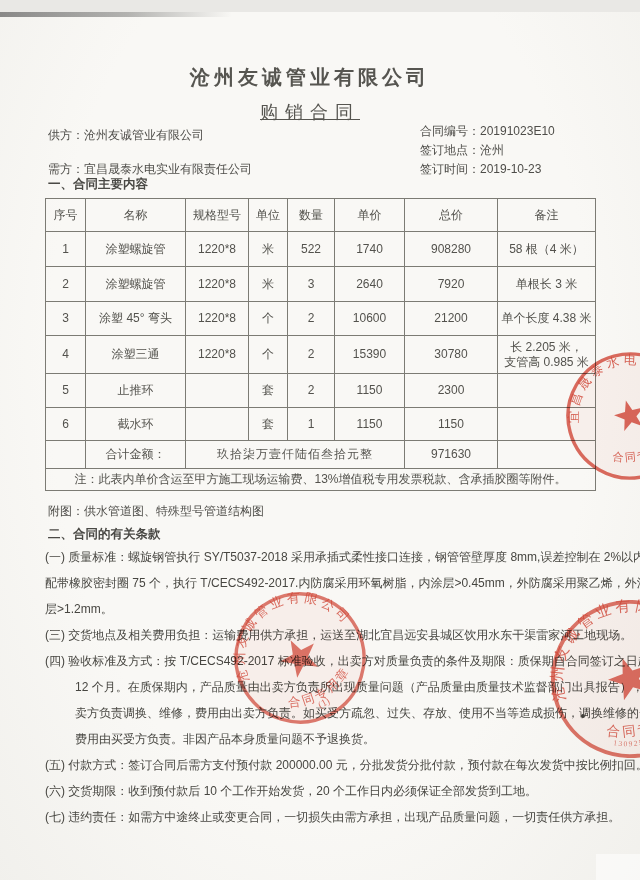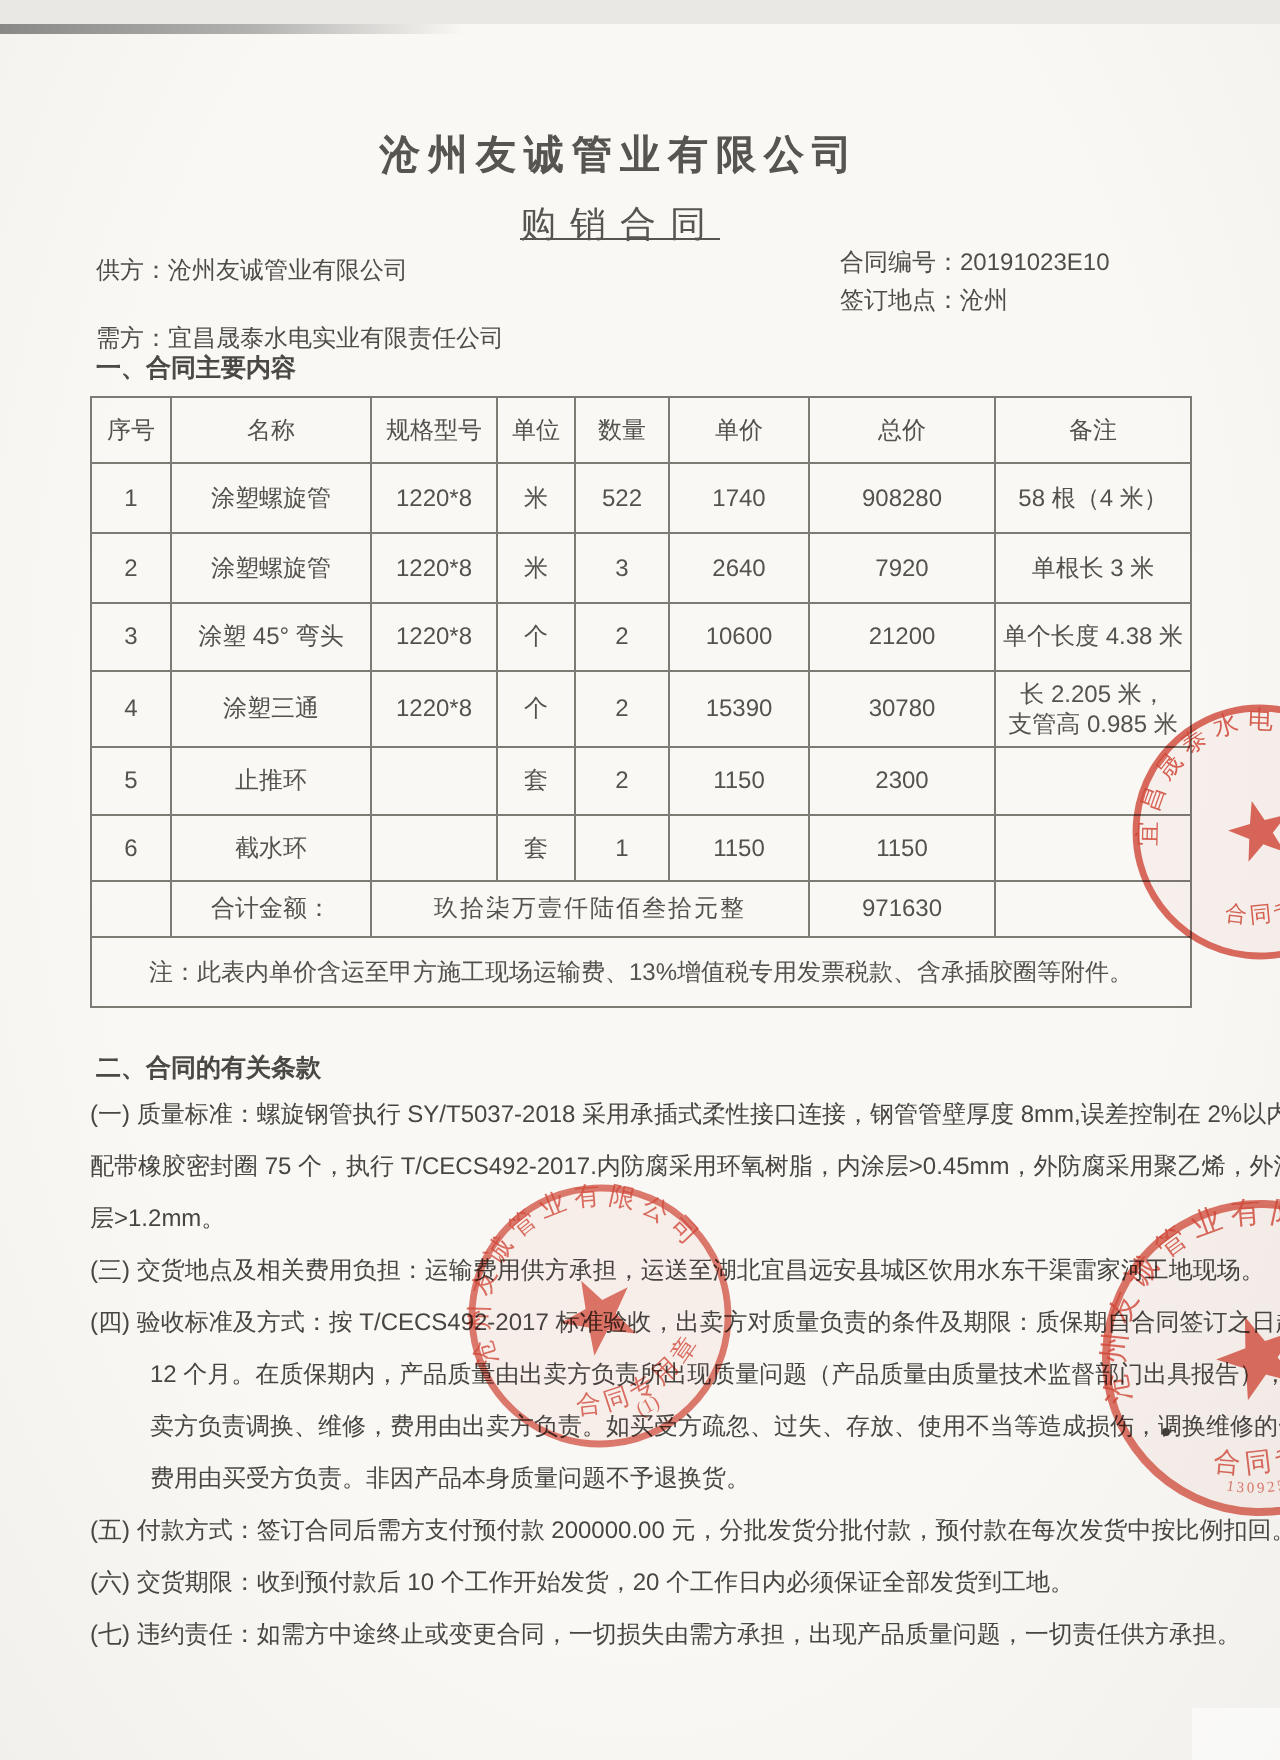--- a/index.html
+++ b/index.html
@@ -75,20 +75,21 @@
   <div class="artifact-br"></div>
   <div class="artifact-dot"></div>
 
   <div class="doc-title">沧州友诚管业有限公司</div>
   <div class="doc-subtitle">购销合同</div>
 
   <div class="meta m-supplier"><span>供方：</span><span>沧州友诚管业有限公司</span></div>
   <div class="meta m-buyer"><span>需方：</span><span>宜昌晟泰水电实业有限责任公司</span></div>
   <div class="meta m-no"><span>合同编号：</span><span>20191023E10</span></div>
   <div class="meta m-place"><span>签订地点：</span><span>沧州</span></div>
+  <div class="meta m-date"><span>签订时间：</span><span>2019-10-23</span></div>
 
   <div class="sec-title sec1">一、合同主要内容</div>
 
   <table class="items">
     <colgroup id="items-cols">
         <col style="width: 40px;">
         <col style="width: 100px;">
         <col style="width: 63px;">
         <col style="width: 39px;">
         <col style="width: 47px;">
@@ -168,26 +169,27 @@
           <td>1150</td>
           <td></td>
         </tr>
         <tr style="height: 28px;">
           <td></td>
           <td>合计金额：</td>
           <td colspan="4" class="words-cell">玖拾柒万壹仟陆佰叁拾元整</td>
           <td>971630</td>
           <td></td>
         </tr>
-        <tr style="height: 35px;">
+        <tr style="height: 22px;">
           <td colspan="8" class="note-cell">注：此表内单价含运至甲方施工现场运输费、13%增值税专用发票税款、含承插胶圈等附件。</td>
         </tr>
       </tbody>
   </table>
 
+  <div class="attachment">附图：供水管道图、特殊型号管道结构图</div>
   <div class="sec-title sec2">二、合同的有关条款</div>
 
   <div id="terms">
       <div class="term-line">(一) 质量标准：螺旋钢管执行 SY/T5037-2018 采用承插式柔性接口连接，钢管管壁厚度 8mm,误差控制在 2%以内，</div>
       <div class="term-line">配带橡胶密封圈 75 个，执行 T/CECS492-2017.内防腐采用环氧树脂，内涂层&gt;0.45mm，外防腐采用聚乙烯，外涂</div>
       <div class="term-line">层&gt;1.2mm。</div>
       <div class="term-line">(三) 交货地点及相关费用负担：运输费用供方承担，运送至湖北宜昌远安县城区饮用水东干渠雷家河工地现场。</div>
       <div class="term-line">(四) 验收标准及方式：按 T/CECS492-2017 标准验收，出卖方对质量负责的条件及期限：质保期自合同签订之日起</div>
       <div class="term-line ind">12 个月。在质保期内，产品质量由出卖方负责所出现质量问题（产品质量由质量技术监督部门出具报告），出</div>
       <div class="term-line ind">卖方负责调换、维修，费用由出卖方负责。如买受方疏忽、过失、存放、使用不当等造成损伤，调换维修的一</div>

